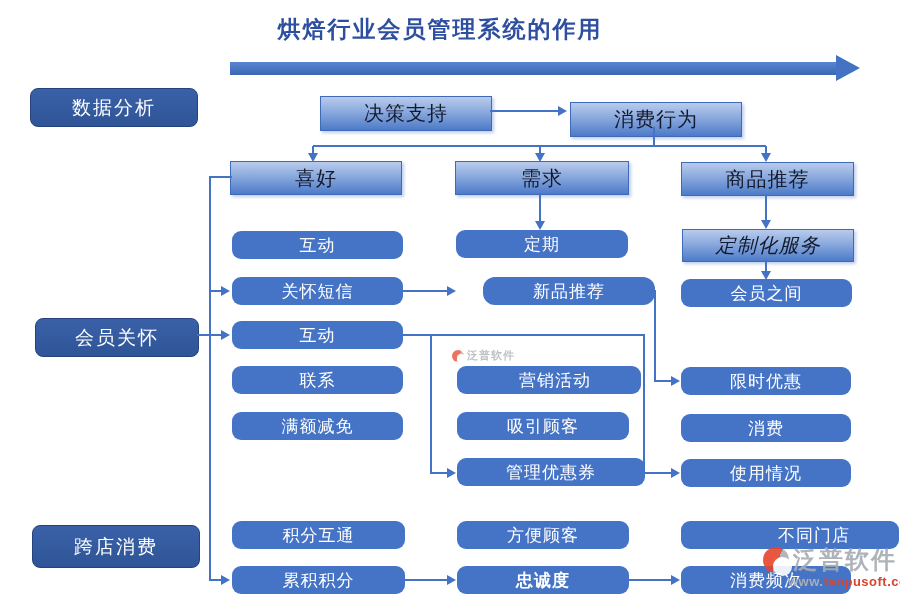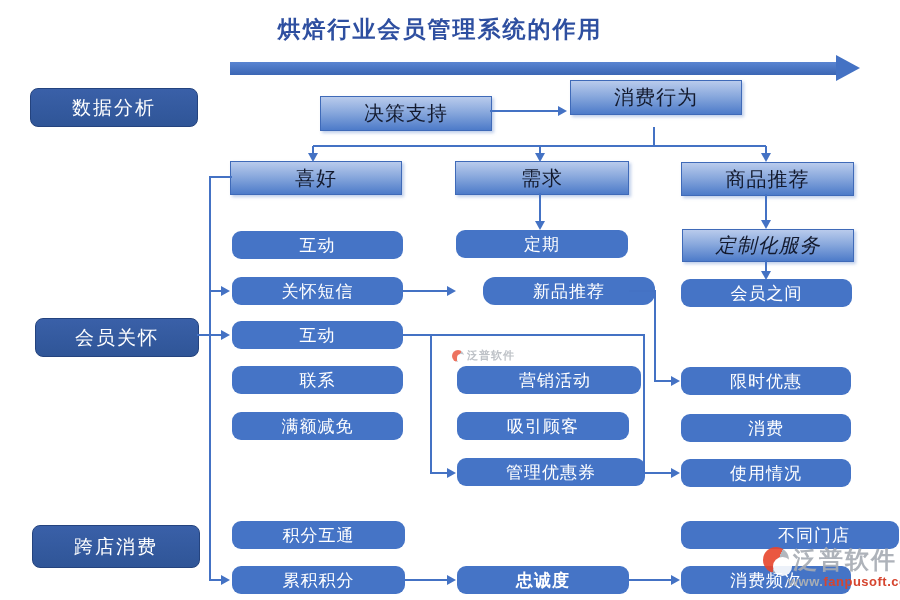--- a/index.html
+++ b/index.html
@@ -48,21 +48,21 @@
           font-family:"Liberation Sans",sans-serif;letter-spacing:0.5px;}
   .wm-url .u1{color:#a9aeb5;}
   .wm-url .u2{color:#d6452f;}
 
   
   #c-data{left:30px;top:88px;width:166px;height:37px;}
   #c-care{left:35px;top:318px;width:162px;height:37px;}
   #c-cross{left:32px;top:525px;width:166px;height:41px;}
   
   #n-decision{left:320px;top:96px;width:170px;height:33px;}
-  #n-behavior{left:570px;top:80px;width:170px;height:33px;}
+  #n-behavior{left:570px;top:102px;width:170px;height:33px;}
   #n-pref{left:230px;top:161px;width:170px;height:32px;}
   #n-demand{left:455px;top:161px;width:172px;height:32px;}
   #n-recommend{left:681px;top:162px;width:171px;height:32px;}
   #n-custom{left:682px;top:229px;width:170px;height:31px;font-style:italic;}
   
   #n-interact1{left:232px;top:231px;width:171px;height:28px;}
   #n-regular{left:456px;top:230px;width:172px;height:28px;}
   #n-caresms{left:232px;top:277px;width:171px;height:28px;}
   #n-newprod{left:483px;top:277px;width:172px;height:28px;border-radius:12px;}
   #n-between{left:681px;top:279px;width:171px;height:28px;}
@@ -111,20 +111,21 @@
   <div class="pill" id="n-interact2">互动</div>
   <div class="pill" id="n-contact">联系</div>
   <div class="pill" id="n-marketing">营销活动</div>
   <div class="pill" id="n-limited">限时优惠</div>
   <div class="pill" id="n-fulldisc">满额减免</div>
   <div class="pill" id="n-attract">吸引顾客</div>
   <div class="pill" id="n-consume">消费</div>
   <div class="pill" id="n-coupon">管理优惠券</div>
   <div class="pill" id="n-usage">使用情况</div>
   <div class="pill" id="n-points">积分互通</div>
+  <div class="pill" id="n-convenient">方便顾客</div>
   <div class="pill" id="n-stores">不同门店</div>
   <div class="pill" id="n-accum">累积积分</div>
   <div class="pill" id="n-loyalty">忠诚度</div>
   <div class="pill" id="n-freq">消费频次</div>
 
   <div class="hl" style="left:490px;top:110px;width:68px"></div>
   <div class="ar" style="left:558px;top:106px"></div>
 
   <div class="vl" style="left:653px;top:127px;width:2px;height:20px"></div>
   <div class="hl" style="left:313px;top:145px;width:453px"></div>

